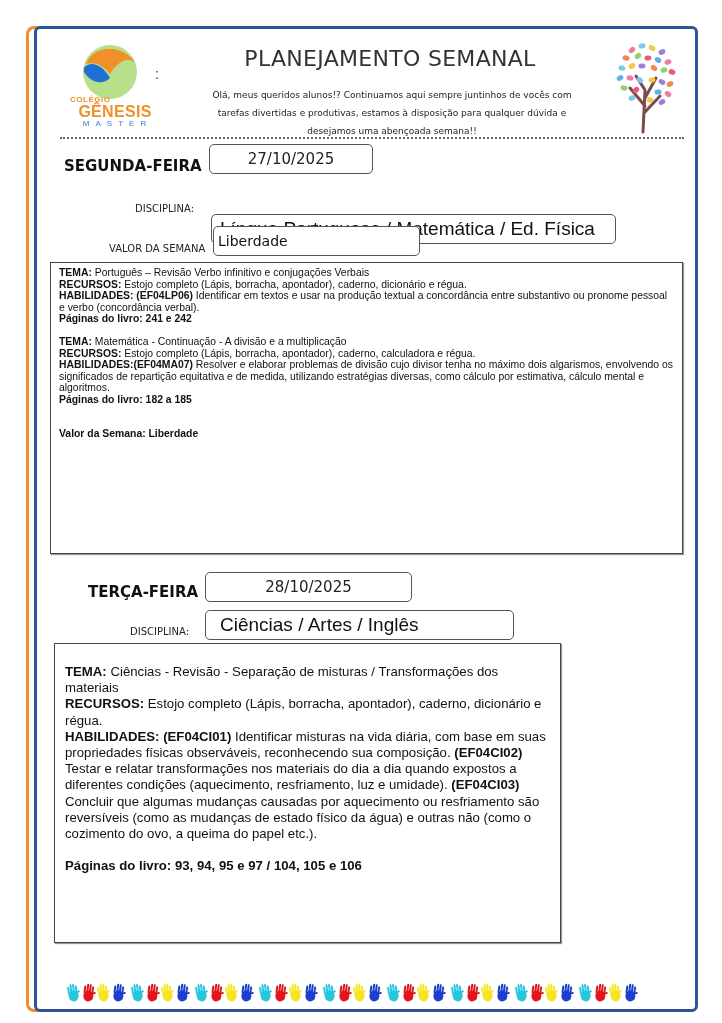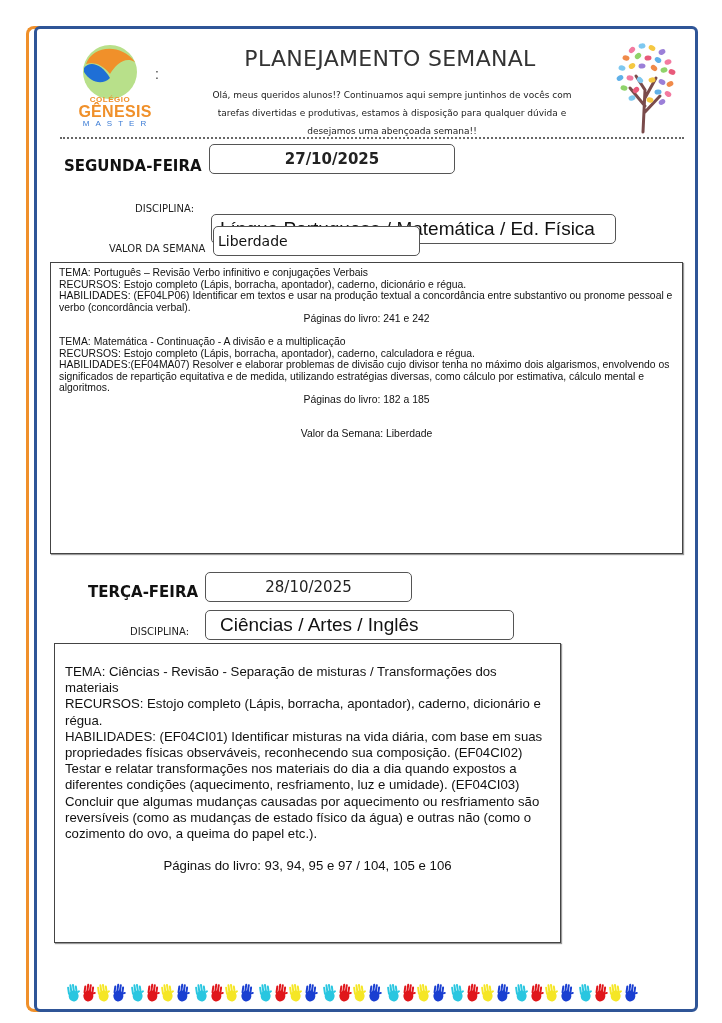--- a/index.html
+++ b/index.html
@@ -12,21 +12,21 @@
   }
   .frame-blue {
     position: absolute; left: 34px; top: 26px; width: 664px; height: 986px;
     border: 3px solid #2f5597; border-radius: 6px; background: #fff;
   }
 
   
   .logo { position: absolute; left: 70px; top: 40px; width: 90px; height: 90px; }
   .logo svg { display: block; }
   .logo-text { position: absolute; left: 70px; top: 96px; width: 90px; text-align: center; }
-  .logo-colegio { font-size: 8px; color: #f0902a; font-weight: bold; letter-spacing: 0.5px; text-align: center; padding-right: 10px; line-height: 8px; }
+  .logo-colegio { font-size: 8px; color: #f0902a; font-weight: bold; letter-spacing: 0.5px; text-align: left; padding-right: 10px; line-height: 8px; }
   .logo-genesis { font-size: 16px; color: #f0902a; font-weight: bold; line-height: 15px; letter-spacing: 0.3px; }
   .logo-master { font-size: 8px; color: #3a7bd5; letter-spacing: 6px; line-height: 10px; padding-left: 5px; }
   .colon-mark { position: absolute; left: 155px; top: 66px; font-size: 14px; color: #444; }
 
   .page-title {
     position: absolute; left: 200px; top: 46px; width: 380px; text-align: center;
     font-family: "DejaVu Sans", sans-serif; font-size: 22px; font-weight: normal;
     color: #333; letter-spacing: 0.3px;
   }
   .greeting {
@@ -59,21 +59,21 @@
 
   .content-box {
     position: absolute; border: 1.5px solid #444; background: #fff;
     box-shadow: 1px 1px 1px #999;
   }
   .content-box.mon { left: 50px; top: 262px; width: 633px; height: 292px; padding: 4px 8px; font-size: 10.4px; line-height: 11.5px; }
   .content-box.tue { left: 54px; top: 643px; width: 507px; height: 300px; padding: 20px 10px; font-size: 13.2px; line-height: 16.2px; }
   .para { margin: 0; }
   .gap { height: 11.5px; }
   .tue .gap { height: 16px; }
-  .b { font-weight: normal; text-align: center; }
+  .b { font-weight: bold; }
 
   
   .hands { position: absolute; left: 66px; top: 983px; width: 596px; height: 22px; display: flex; gap: 4px; }
   .hand-group { display: flex; gap: 0; }
   .hand { width: 15px; height: 20px; }
 </style>
 </head>
 <body>
 
 <div class="frame-orange"></div>
@@ -132,21 +132,21 @@
         <ellipse cx="20" cy="58" rx="3.5" ry="2.6" fill="#7ec8f0" transform="rotate(-20 20 58)"></ellipse>
         <ellipse cx="38" cy="60" rx="3.5" ry="2.6" fill="#f5c842" transform="rotate(17 38 60)"></ellipse>
         <ellipse cx="50" cy="62" rx="3.5" ry="2.6" fill="#9b7fd8" transform="rotate(-36 50 62)"></ellipse>
       </g>
   </svg>
 </div>
 
 <div class="dotted-rule"></div>
 
 <div class="day-label" style="left:64px;top:157px;">SEGUNDA-FEIRA</div>
-<div class="box date" style="left:209px;top:144px;width:246px;height:30px;font-weight:bold;">27/10/2025</div>
+<div class="box date" style="left:209px;top:144px;width:164px;height:30px;">27/10/2025</div>
 
 <div class="field-label" style="left:135px;top:203px;">DISCIPLINA:</div>
 <div class="box disc" style="left:211px;top:186px;width:405px;height:30px;margin-top:28px;">Língua Portuguesa / Matemática / Ed. Física</div>
 
 <div class="field-label" style="left:109px;top:243px;">VALOR DA SEMANA</div>
 <div class="box valor" style="left:213px;top:226px;width:207px;height:30px;">Liberdade</div>
 
 <div class="content-box mon">
   <p class="para"><span class="b">TEMA:</span><span> Português – Revisão  Verbo infinitivo e conjugações  Verbais</span></p>
   <p class="para"><span class="b">RECURSOS:</span><span>  Estojo completo (Lápis, borracha,  apontador),  caderno, dicionário e régua.</span></p>

